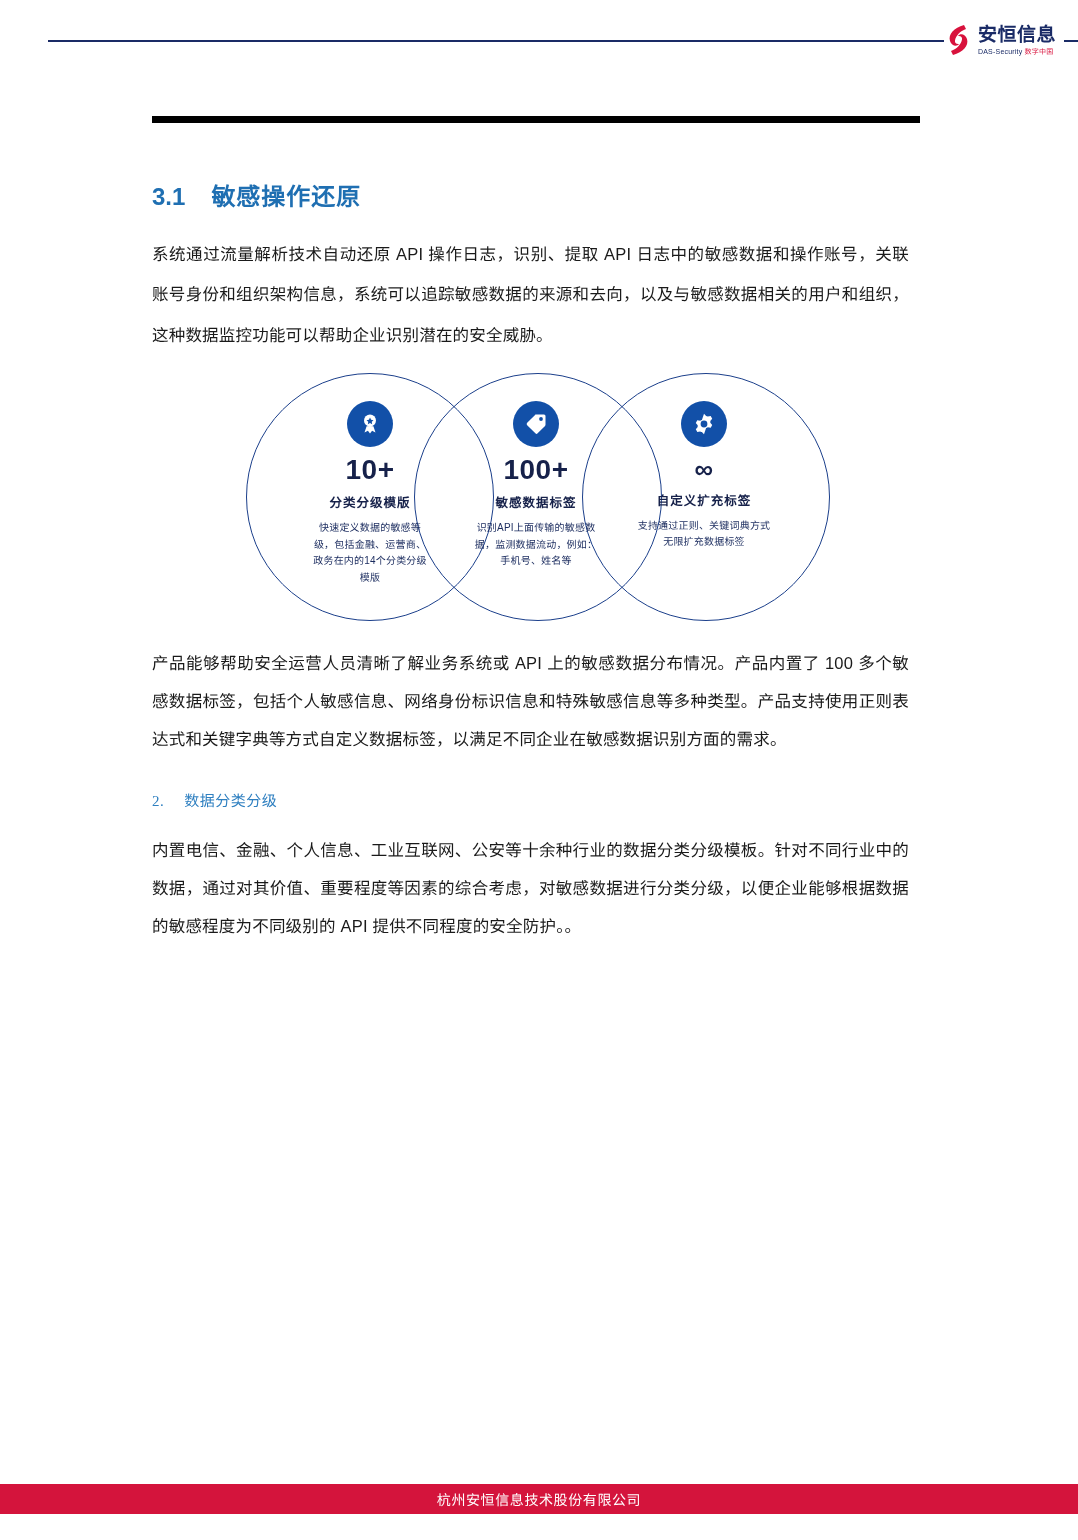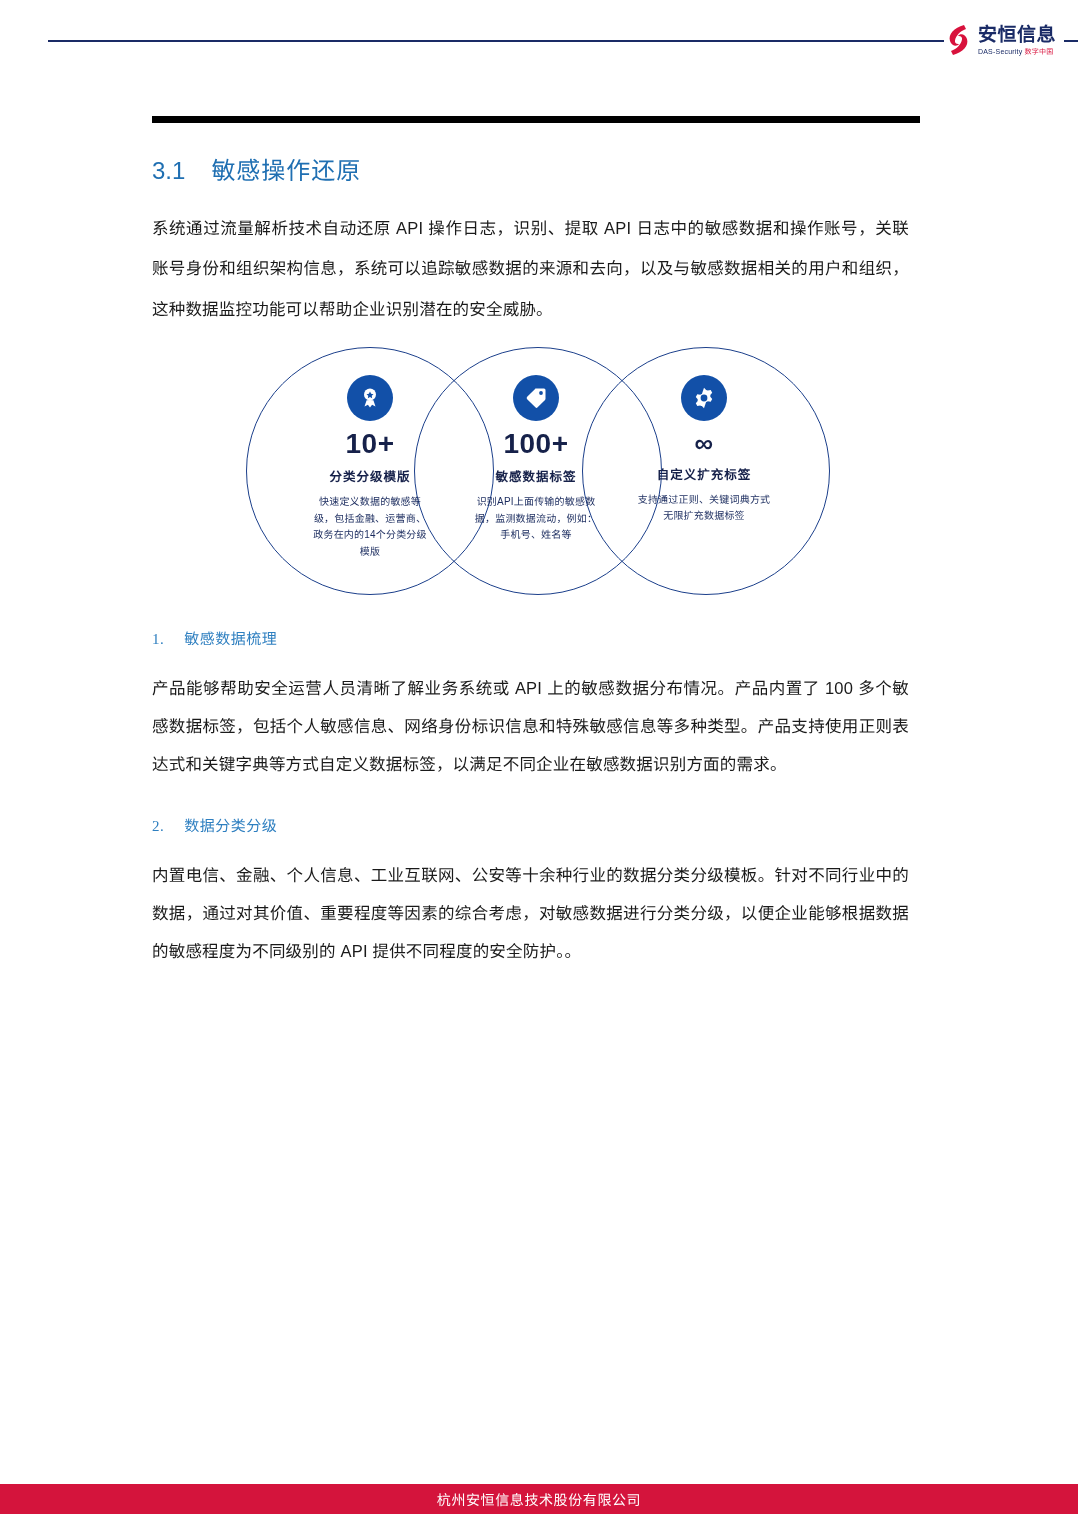--- a/index.html
+++ b/index.html
@@ -100,23 +100,23 @@
     margin-right: 14px;
     font-size: 32px;
   }
   .title-rule-bottom {
     height: 5px;
     background: #000000;
   }
 
   .section-title {
     font-size: 24px;
-    font-weight: normal;
+    font-weight: bold;
     color: #1f6fb2;
-    margin-top: 28px;
+    margin-top: 54px;
     letter-spacing: 1px;
   }
   .section-title .sec-num {
     margin-right: 26px;
     letter-spacing: 0px;
   }
 
   p.body {
     font-size: 16.5px;
     color: #1a1a1a;
@@ -310,23 +310,20 @@
             <path d="M12 1.8l2.1 2.1a8.4 8.4 0 0 1 1.7.7l2.9-.5 1.5 2.6-1.9 2.3c.1.6.1 1.2 0 1.8l1.9 2.3-1.5 2.6-2.9-.5a8.4 8.4 0 0 1-1.7.7L12 22.2l-2.1-2.1a8.4 8.4 0 0 1-1.7-.7l-2.9.5L3.8 17.3l1.9-2.3a8 8 0 0 1 0-1.8L3.8 10.9l1.5-2.6 2.9.5a8.4 8.4 0 0 1 1.7-.7z"></path>
             <circle cx="12" cy="12" r="3.4" fill="#1250a8"></circle>
           </svg>
         </div>
         <div class="big-num inf">∞</div>
         <div class="cell-title">自定义扩充标签</div>
         <div class="cell-desc">支持通过正则、关键词典方式无限扩充数据标签</div>
       </div>
     </div>
 
-    <div class="sub-head">
-      <span class="sub-num">1.</span><span>敏感数据梳理</span>
-    </div>
 
     <p class="body body-tight">产品能够帮助安全运营人员清晰了解业务系统或 API 上的敏感数据分布情况。产品内置了 100 多个敏感数据标签，包括个人敏感信息、网络身份标识信息和特殊敏感信息等多种类型。产品支持使用正则表达式和关键字典等方式自定义数据标签，以满足不同企业在敏感数据识别方面的需求。</p>
 
     <div class="sub-head">
       <span class="sub-num">2.</span><span>数据分类分级</span>
     </div>
 
     <p class="body body-tight">内置电信、金融、个人信息、工业互联网、公安等十余种行业的数据分类分级模板。针对不同行业中的数据，通过对其价值、重要程度等因素的综合考虑，对敏感数据进行分类分级，以便企业能够根据数据的敏感程度为不同级别的 API 提供不同程度的安全防护。。</p>
 
   </div>

